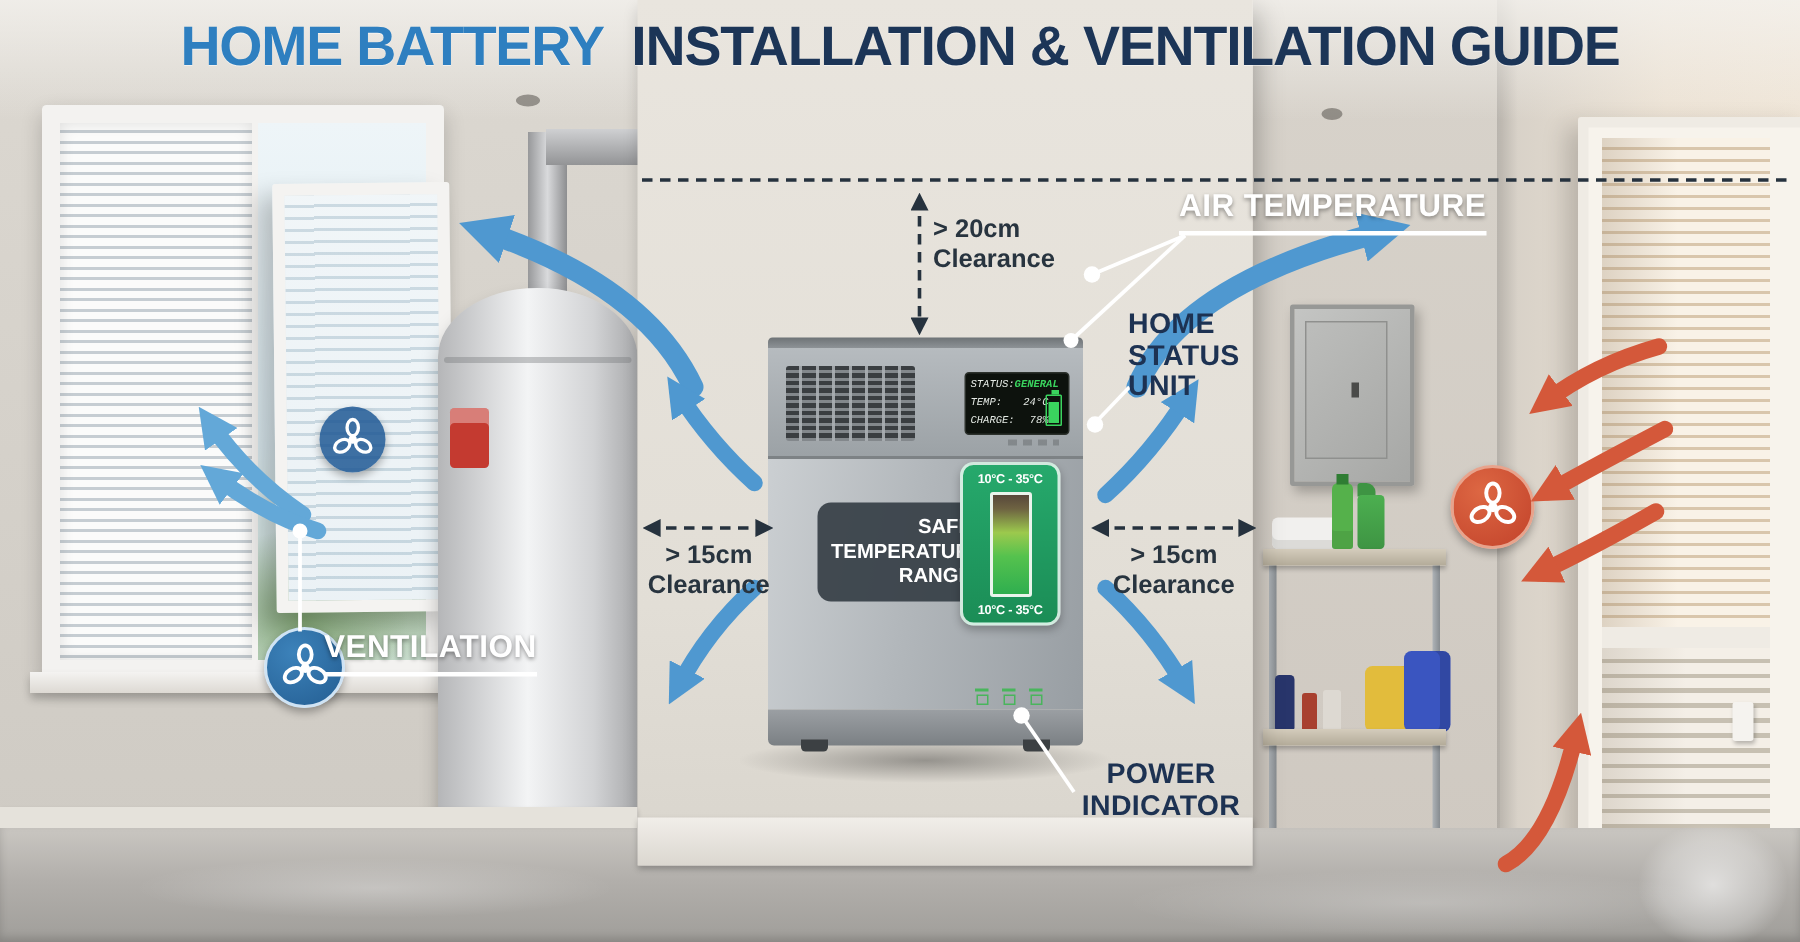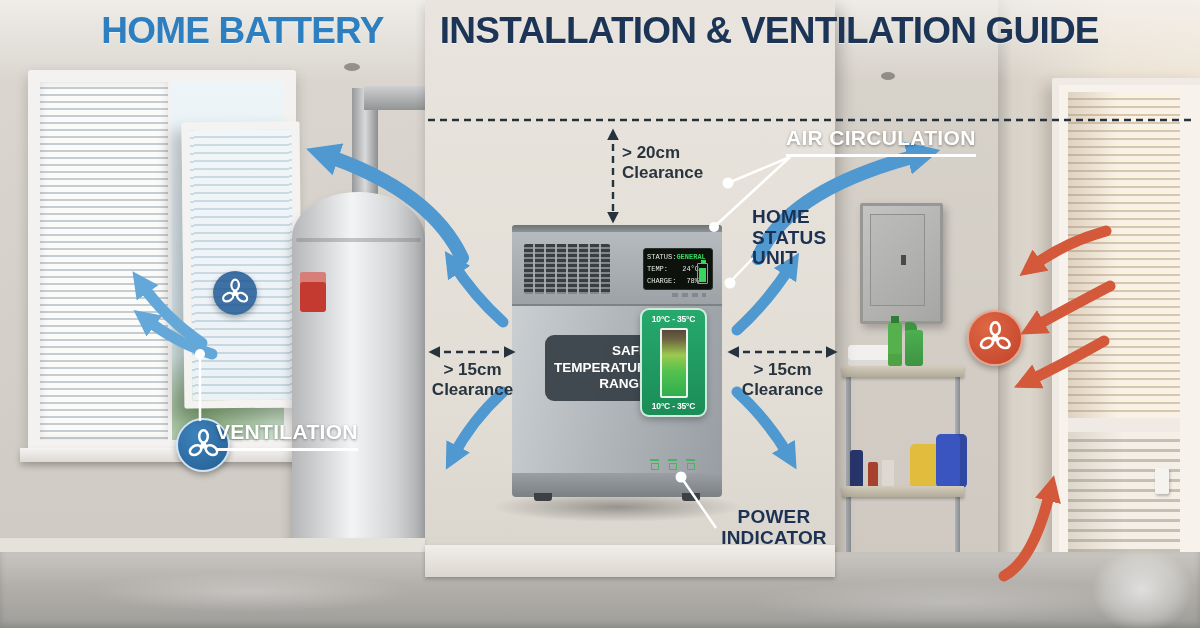--- a/index.html
+++ b/index.html
@@ -102,21 +102,21 @@
   .battery{left:512px;top:225px;width:210px;height:272px;z-index:20;}
   .bat-shadow{left:492px;top:492px;width:250px;height:30px;border-radius:50%;
       background:radial-gradient(closest-side,rgba(0,0,0,.32),rgba(0,0,0,0));z-index:19;}
   .bat-top{left:0;top:0;width:210px;height:7px;background:linear-gradient(180deg,#6e7376,#8d9296);border-radius:3px 3px 0 0;}
   .bat-upper{left:0;top:7px;width:210px;height:72px;background:linear-gradient(180deg,#b6bbbf,#9ca2a6);border-bottom:2px solid #7d8285;}
   .grille{left:12px;top:19px;width:86px;height:50px;border-radius:2px;
       background:
         repeating-linear-gradient(90deg,rgba(170,175,179,0) 0 9px,rgba(170,175,179,.9) 9px 11px),
         repeating-linear-gradient(180deg,#3a3e41 0 3px,#83888c 3px 5px);}
   .display{left:131px;top:23px;width:70px;height:42px;background:#0d120d;border:1px solid #2c312c;border-radius:3px;
-      font-family:"Liberation Mono",monospace;font-size:7px;line-height:12px;color:#e4e9e4;padding:2px 3px;box-sizing:border-box;}
+      font-family:"Liberation Mono",monospace;font-size:7px;line-height:12px;color:#e4e9e4;padding:2px 3px;box-sizing:border-box;font-style:italic;}
   .disp-row{display:flex;justify-content:space-between;width:52px;}
   .disp-green{color:#3ad45e;font-weight:bold;}
   .batt-ico{position:absolute;right:4px;top:14px;width:9px;height:19px;border:1px solid #3ad45e;border-radius:1px;}
   .batt-ico::before{content:"";position:absolute;left:1px;right:1px;bottom:1px;top:4px;background:#3ad45e;}
   .batt-tip{position:absolute;right:6px;top:11px;width:5px;height:3px;background:#3ad45e;}
   .disp-marks{left:160px;top:68px;width:34px;height:4px;
       background:repeating-linear-gradient(90deg,#7c8184 0 6px,rgba(0,0,0,0) 6px 10px);opacity:.8;}
   .bat-body{left:0;top:81px;width:210px;height:167px;
       background:linear-gradient(100deg,#cbcfd2,#b2b7bb 45%,#989ea3);}
   .safe-label{left:33px;top:110px;width:112px;height:66px;background:rgba(55,63,71,.93);border-radius:9px;
@@ -141,21 +141,21 @@
 
   
   .lbl{z-index:30;font-weight:800;}
   .lbl-white{color:#fff;font-size:21px;letter-spacing:.3px;text-shadow:0 1px 3px rgba(0,0,0,.4);
       border-bottom:3px solid #fff;padding-bottom:4px;}
   .lbl-navy{color:#1d3252;font-size:19px;line-height:1.08;letter-spacing:.2px;}
   .clear-txt{z-index:30;color:#28343f;font-weight:700;font-size:17px;line-height:1.18;}
   .title{left:0;top:10px;width:1200px;text-align:center;z-index:40;font-size:37px;font-weight:800;
       letter-spacing:-.8px;text-shadow:0 1px 0 rgba(255,255,255,.5);}
   .title .t1{color:#2e7fc0;}
-  .title .t2{color:#1c3557;margin-left:19px;}
+  .title .t2{color:#1c3557;}
 </style>
 </head>
 <body>
 
 <div class="stage">
 
   <svg width="0" height="0" style="position:absolute">
     <defs>
       <g id="fan" fill="none" stroke="#fff" stroke-width="2.6" stroke-linecap="round">
         <circle cx="20" cy="20" r="3.2" fill="#fff" stroke="none"></circle>
@@ -339,21 +339,21 @@
     </g>
     <g fill="#fff">
       <circle cx="728" cy="183" r="5.5"></circle>
       <circle cx="714" cy="227" r="5"></circle>
       <circle cx="730" cy="283" r="5.5"></circle>
       <circle cx="681" cy="477" r="5.5"></circle>
       <circle cx="200" cy="354" r="5"></circle>
     </g>
   </svg>
 
-  <div class="abs lbl lbl-white" style="left:786px;top:126px;">AIR CIRCULATION</div>
+  <div class="abs lbl lbl-white" style="left:786px;top:126px;">AIR TEMPERATURE</div>
 
   <div class="abs lbl lbl-navy" style="left:752px;top:207px;">
     <div>HOME</div>
     <div>STATUS</div>
     <div>UNIT</div>
   </div>
 
   <div class="abs lbl lbl-navy" style="left:718px;top:507px;width:112px;text-align:center;">
     <div>POWER</div>
     <div>INDICATOR</div>

